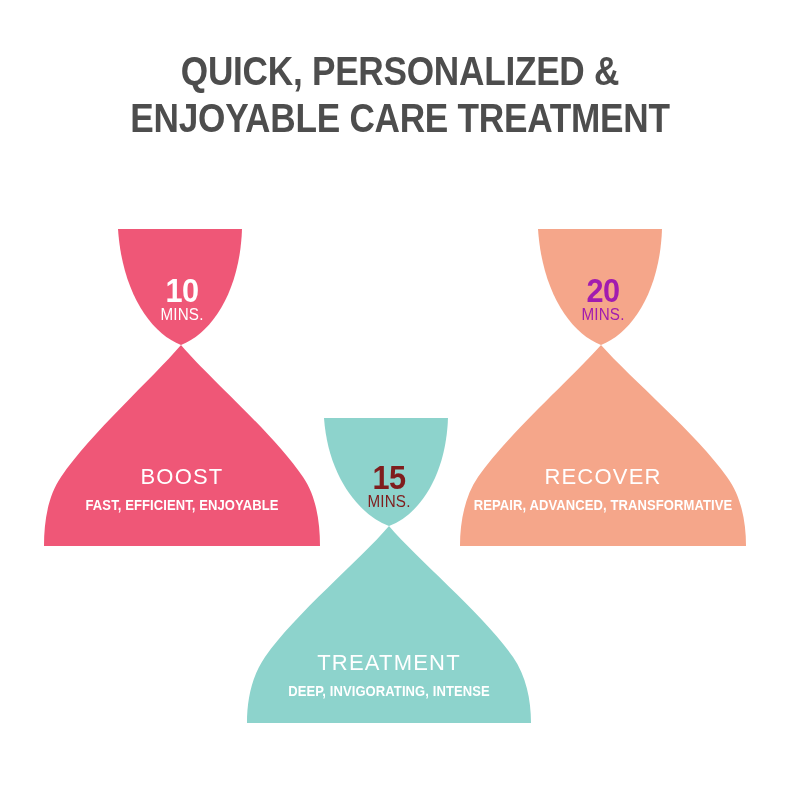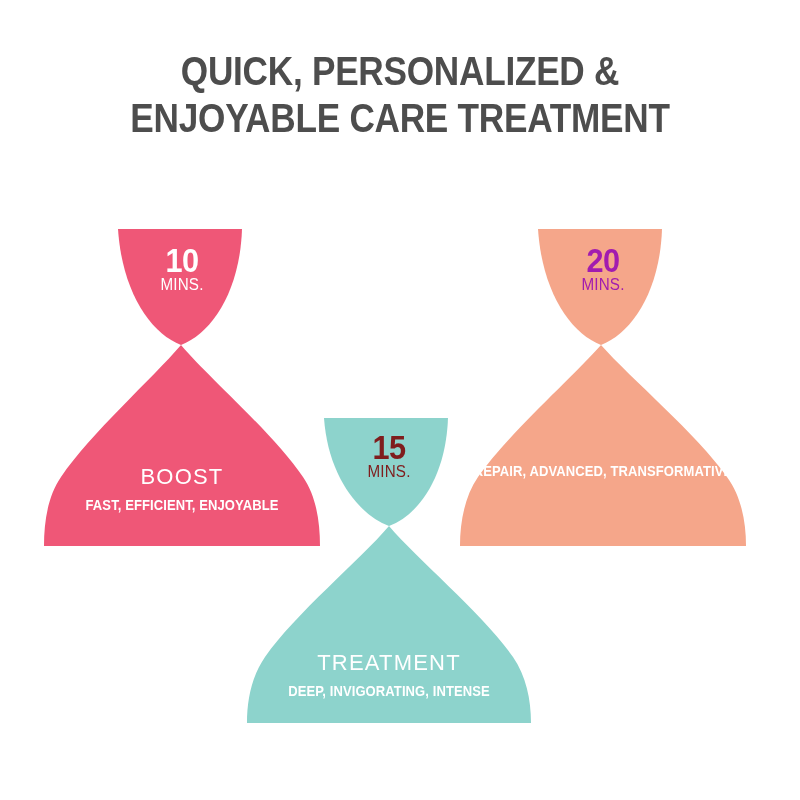--- a/index.html
+++ b/index.html
@@ -64,20 +64,21 @@
     pointer-events: none;
   }
 
   
   .mins-block {
     position: absolute;
     left: 0;
     width: 100%;
     text-align: center;
     color: #ffffff;
+    margin-top: 30px;
   }
   .mins-num {
     display: block;
     font-family: "Liberation Sans Narrow", "Liberation Sans", sans-serif;
     font-weight: bold;
     font-size: 33px;
     line-height: 31px;
     letter-spacing: -0.5px;
     transform: scaleX(0.93);
   }
@@ -182,18 +183,19 @@
     <svg class="hg-svg" viewBox="0 0 286 317" width="286" height="317" aria-hidden="true">
       <path d="M 78 0 L 202 0 C 200 62 172 104 141 116 C 110 104 82 62 78 0 Z" fill="#f5a68a"></path>
       <path d="M 141 116 C 171 150 237 205 267 248 C 281 267 286 292 286 317 L 0 317 C 0 292 5 267 18 248 C 48 205 111 150 141 116 Z" fill="#f5a68a"></path>
     </svg>
     <div class="hg-labels">
       <div class="mins-block" style="color: #a21caf;">
         <span class="mins-num">20</span>
         <span class="mins-unit">MINS.</span>
       </div>
       <div class="name-block" style="color: rgb(255, 255, 255);">
+        <span class="hg-name">RECOVER</span>
         <span class="hg-tag">REPAIR, ADVANCED, TRANSFORMATIVE</span>
       </div>
     </div>
   </div>
 
 </div>
 
 </body></html>

